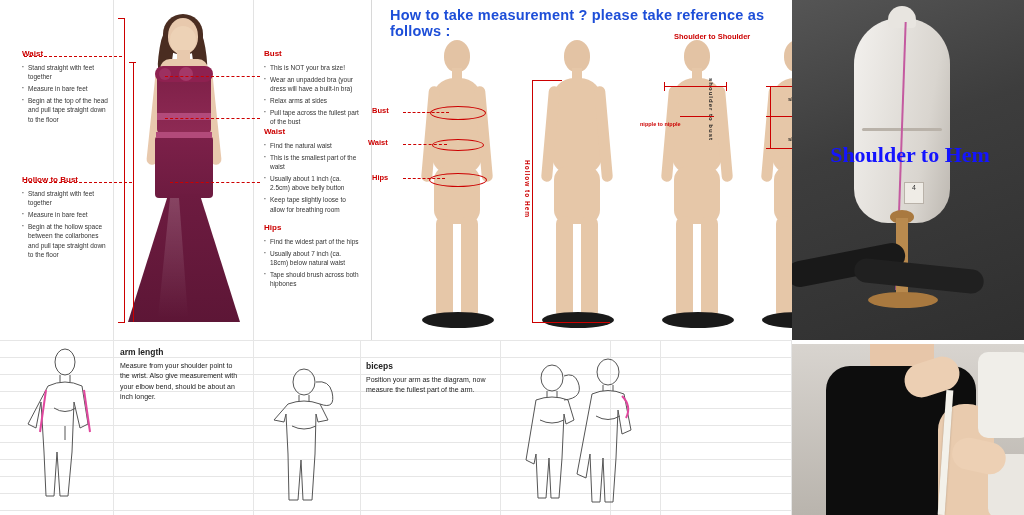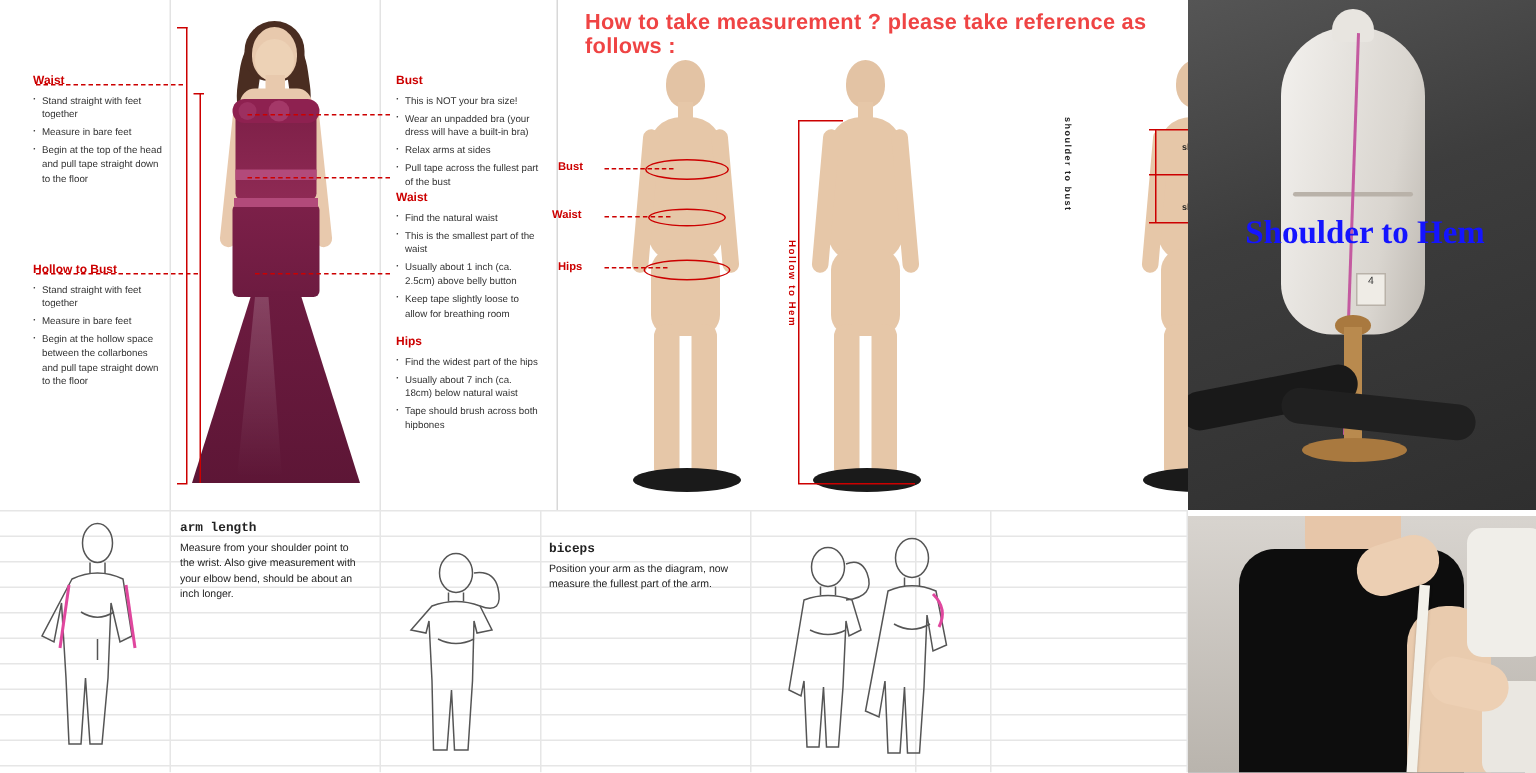--- a/index.html
+++ b/index.html
@@ -47,21 +47,21 @@
   .dress-skirt-sheen{position:absolute;left:34px;top:184px;width:30px;height:120px;background:linear-gradient(180deg,rgba(255,255,255,.18),rgba(255,255,255,0));clip-path:polygon(40% 0%,70% 0%,100% 100%,0% 100%);}
 
   .meas-line{position:absolute;background:#cc0000;}
   .meas-v{width:1px;}
   .meas-h{height:1px;}
   .tick{position:absolute;background:#cc0000;height:1px;width:7px;}
   .dashline{position:absolute;border-top:1px dashed #cc0000;height:0;}
 
   
   #panel-measure{left:372px;top:0;width:420px;height:340px;background:#fff;}
-  #panel-title{position:absolute;left:390px;top:7px;font-size:14.5px;font-weight:bold;color:#ef4444;letter-spacing:.2px;}
+  #panel-title{position:absolute;left:390px;top:7px;font-size:14.5px;font-weight:bold;color:#1d4ed8;letter-spacing:.2px;}
   .mann{position:absolute;}
   .m-head{position:absolute;border-radius:50% 50% 46% 46%;background:#e3c3a4;}
   .m-body{position:absolute;background:#e6c7a8;}
   .m-base{position:absolute;border-radius:50%;background:#1a1a1a;}
   .ttl-red{color:#cc0000;font-weight:bold;font-size:7.5px;}
 
   .vtext{position:absolute;writing-mode:vertical-rl;text-orientation:mixed;font-size:6.5px;font-weight:bold;color:#cc0000;letter-spacing:1px;}
   .vtext-dark{position:absolute;writing-mode:vertical-rl;text-orientation:mixed;font-size:6px;font-weight:bold;color:#222;letter-spacing:1px;}
 
   
@@ -79,21 +79,21 @@
   #form-tag{position:absolute;left:112px;top:182px;width:18px;height:20px;background:#efece6;border:1px solid #b9b2a9;font-size:7px;color:#333;text-align:center;line-height:9px;}
   #form-label{position:absolute;left:4px;top:142px;width:228px;text-align:center;font-size:22px;font-weight:bold;color:#1414ff;font-family:"Liberation Serif", serif;}
 
   
   #panel-bottom{left:0;top:340px;width:1024px;height:175px;background:#fff;}
   .ruled{position:absolute;left:0;top:0;width:792px;height:175px;}
   .ruled .hline{position:absolute;left:0;width:792px;height:1px;background:#e6e6e6;}
   .ruled .vline{position:absolute;top:0;height:175px;width:1px;background:#e6e6e6;}
 
   .note{position:absolute;font-size:7px;line-height:1.5;color:#222;}
-  .note b{font-size:8.5px;display:block;margin-bottom:2px;font-family:Liberation Mono, monospace;}
+  .note b{font-size:8.5px;display:block;margin-bottom:2px;}
 
   .fig{position:absolute;}
   .fig svg{display:block;}
 
   
   #panel-photo{position:absolute;left:792px;top:344px;width:232px;height:171px;background:#111;overflow:hidden;}
   #ph-bg{position:absolute;inset:0;background:linear-gradient(180deg,#d8d4cf,#b9b4ad);}
   #ph-torso{position:absolute;left:34px;top:22px;width:150px;height:158px;background:#0d0d0d;border-radius:24px 24px 0 0;}
   #ph-neckskin{position:absolute;left:78px;top:0px;width:64px;height:44px;background:#e7c6a9;border-radius:0 0 26px 26px;}
   #ph-armskin{position:absolute;left:146px;top:60px;width:56px;height:112px;background:#e9cbae;border-radius:26px 26px 0 0;}
@@ -225,20 +225,37 @@
       <div class="m-body" style="left:74px;top:46px;width:11px;height:96px;border-radius:6px;transform:rotate(-5deg);"></div>
       <div class="m-body" style="left:32px;top:176px;width:17px;height:104px;border-radius:8px;"></div>
       <div class="m-body" style="left:57px;top:176px;width:17px;height:104px;border-radius:8px;"></div>
       <div class="m-base" style="left:18px;top:272px;width:72px;height:16px;"></div>
       <div class="meas-line meas-v" style="left:8px;top:40px;height:242px;"></div>
       <div class="meas-line meas-h" style="left:8px;top:40px;width:30px;"></div>
       <div class="meas-line meas-h" style="left:8px;top:282px;width:78px;"></div>
       <div class="vtext" style="left:0px;top:120px;">Hollow to Hem</div>
     </div>
 
+    <div class="mann" style="left:272px;top:40px;width:110px;height:290px">
+      <div class="m-head" style="left:40px;top:0;width:26px;height:32px;"></div>
+      <div class="m-body" style="left:48px;top:28px;width:10px;height:12px;"></div>
+      <div class="m-body" style="left:28px;top:38px;width:50px;height:96px;border-radius:22px 22px 18px 18px;"></div>
+      <div class="m-body" style="left:30px;top:126px;width:46px;height:58px;border-radius:14px;"></div>
+      <div class="m-body" style="left:21px;top:46px;width:11px;height:96px;border-radius:6px;transform:rotate(5deg);"></div>
+      <div class="m-body" style="left:74px;top:46px;width:11px;height:96px;border-radius:6px;transform:rotate(-5deg);"></div>
+      <div class="m-body" style="left:32px;top:176px;width:17px;height:104px;border-radius:8px;"></div>
+      <div class="m-body" style="left:57px;top:176px;width:17px;height:104px;border-radius:8px;"></div>
+      <div class="m-base" style="left:18px;top:272px;width:72px;height:16px;"></div>
+      <div class="meas-line meas-h" style="left:20px;top:46px;width:62px;"></div>
+      <div class="meas-line meas-v" style="left:20px;top:42px;height:9px;"></div>
+      <div class="meas-line meas-v" style="left:82px;top:42px;height:9px;"></div>
+      <div class="meas-line meas-h" style="left:36px;top:76px;width:34px;"></div>
+      <div class="ttl-red" style="position:absolute;left:30px;top:-8px;white-space:nowrap;">Shoulder to Shoulder</div>
+      <div style="position:absolute;left:-4px;top:81px;font-size:5.5px;font-weight:bold;color:#cc0000;white-space:nowrap;">nipple to nipple</div>
+    </div>
 
     <div class="mann" style="left:372px;top:40px;width:110px;height:290px">
       <div class="m-head" style="left:40px;top:0;width:26px;height:32px;"></div>
       <div class="m-body" style="left:48px;top:28px;width:10px;height:12px;"></div>
       <div class="m-body" style="left:28px;top:38px;width:50px;height:96px;border-radius:22px 22px 18px 18px;"></div>
       <div class="m-body" style="left:30px;top:126px;width:46px;height:58px;border-radius:14px;"></div>
       <div class="m-body" style="left:21px;top:46px;width:11px;height:96px;border-radius:6px;transform:rotate(5deg);"></div>
       <div class="m-body" style="left:74px;top:46px;width:11px;height:96px;border-radius:6px;transform:rotate(-5deg);"></div>
       <div class="m-body" style="left:32px;top:176px;width:17px;height:104px;border-radius:8px;"></div>
       <div class="m-body" style="left:57px;top:176px;width:17px;height:104px;border-radius:8px;"></div>

